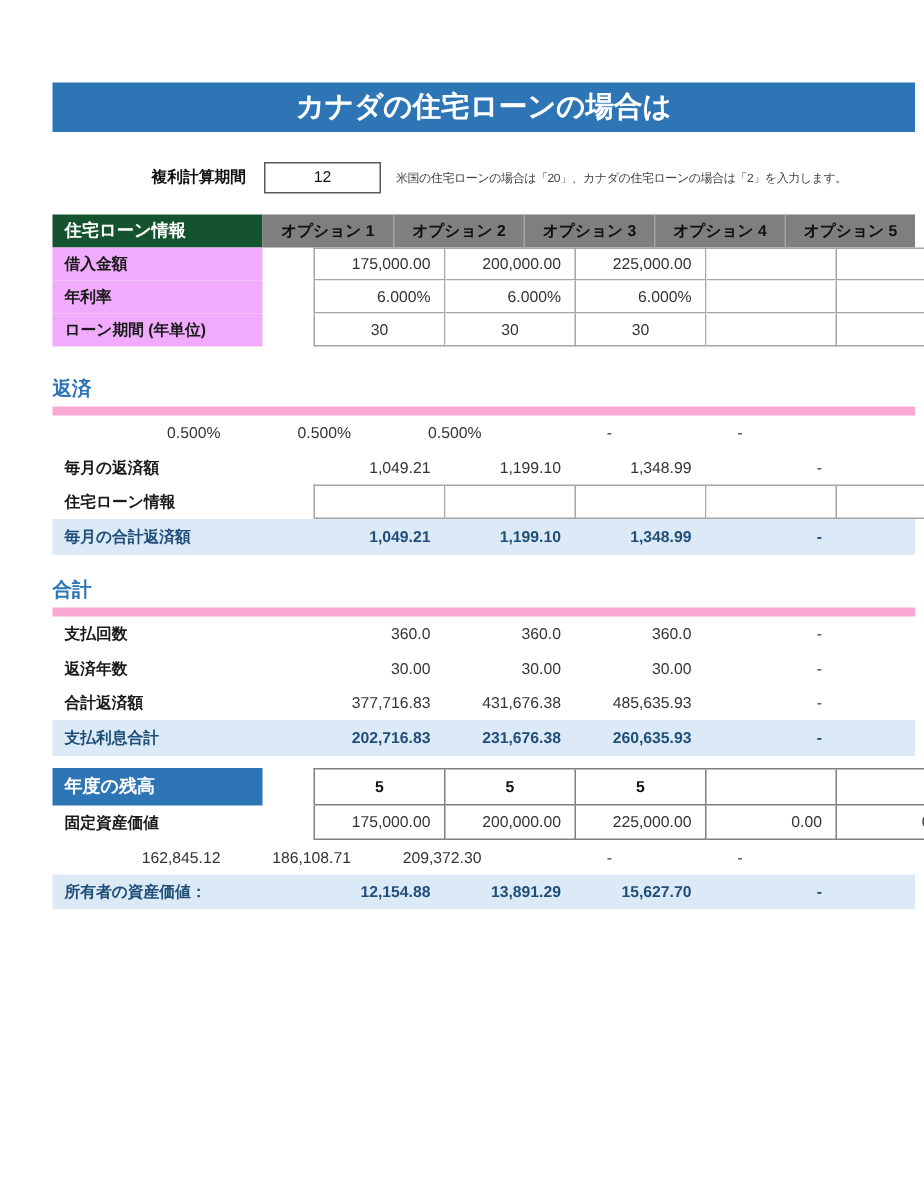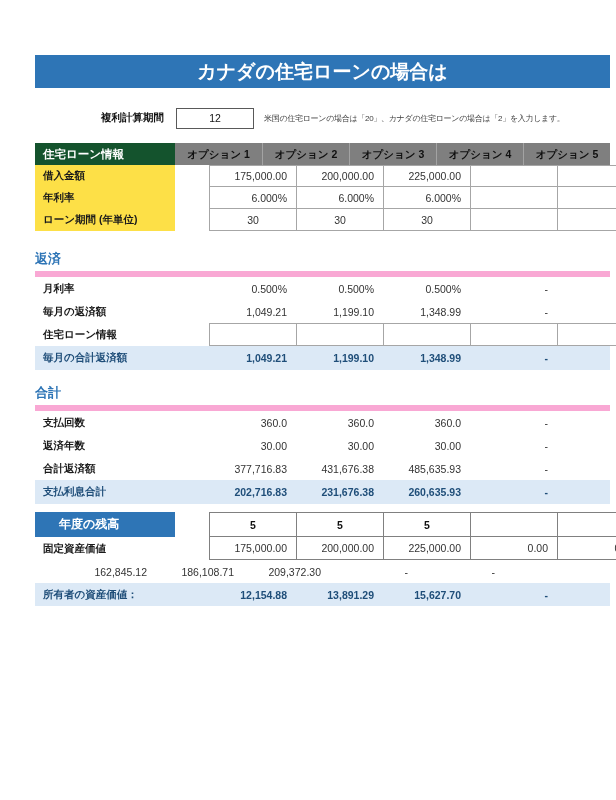--- a/index.html
+++ b/index.html
@@ -22,21 +22,21 @@
   .h-label{width:140px;flex:0 0 140px;background:#14532d;color:#fff;font-weight:bold;
            font-size:11.5px;line-height:22px;padding-left:8px;box-sizing:border-box;}
   .h-opts{display:flex;width:435px;background:#7f7f7f;}
   .h-opt{flex:0 0 87px;box-sizing:border-box;text-align:center;line-height:22px;
          font-weight:bold;font-size:10.5px;color:#0f0f0f;}
   .h-opt + .h-opt{border-left:1px solid #a3a3a3;}
 
   .row{display:flex;height:22px;}
   .lbl{width:140px;flex:0 0 140px;box-sizing:border-box;padding-left:8px;font-weight:bold;
        color:#1a1a1a;display:flex;align-items:center;}
-  .t1 .lbl{background:#fde047;}
+  .t1 .lbl{background:#f0abfc;}
   .vals{display:flex;width:435px;margin-left:34px;}
   .cell{flex:0 0 87px;box-sizing:border-box;display:flex;align-items:center;
         justify-content:flex-end;padding-right:9px;color:#333;}
   .cell.ctr{justify-content:center;padding-right:0;}
   .vals.boxed{border-left:1px solid #a6a6a6;}
   .vals.boxed .cell{background:#fff;border-right:1px solid #a6a6a6;border-bottom:1px solid #a6a6a6;}
   .vals.boxed.first{border-top:1px solid #a6a6a6;}
   .vals.dark{border-left:1px solid #808080;}
   .vals.dark .cell{border-right:1px solid #808080;border-bottom:1px solid #808080;}
   .vals.dark.first{border-top:1px solid #808080;}
@@ -45,21 +45,21 @@
   .section.s3{margin-top:14px;}
   .sec-head{border-bottom:6px solid #f9a8d4;padding-bottom:3px;}
   .sec-title{color:#2e75b6;font-weight:bold;font-size:13px;}
   .section .row{height:23px;}
   .row.hl{background:#dce9f6;height:24px;text-align:center;}
   .row.hl .lbl,.row.hl .cell{color:#1f4e79;font-weight:bold;}
 
   .bal{margin-top:8px;}
   .bal-hdr{display:flex;height:25px;}
   .bal-label{width:140px;flex:0 0 140px;background:#2e75b6;color:#fff;font-weight:bold;
-             font-size:12px;display:flex;align-items:center;padding-left:24px;box-sizing:border-box;}
+             font-size:12px;display:flex;align-items:center;padding-left:8px;box-sizing:border-box;}
   .bal .vals.hdrv .cell{font-weight:bold;color:#111;}
   .bal .row{height:23px;}
 </style>
 </head>
 <body>
 
 <div class="sheet">
 
   <div class="titlebar">カナダの住宅ローンの場合は</div>
 
@@ -111,21 +111,20 @@
         <div class="cell ctr"></div>
       </div>
     </div>
   </div>
 
   <div class="section">
     <div class="sec-head">
       <span class="sec-title">返済</span>
     </div>
     <div class="row">
-      <div class="lbl">月利率</div>
       <div class="vals">
         <div class="cell">0.500%</div>
         <div class="cell">0.500%</div>
         <div class="cell">0.500%</div>
         <div class="cell">-</div>
         <div class="cell">-</div>
       </div>
     </div>
     <div class="row">
       <div class="lbl">毎月の返済額</div>

